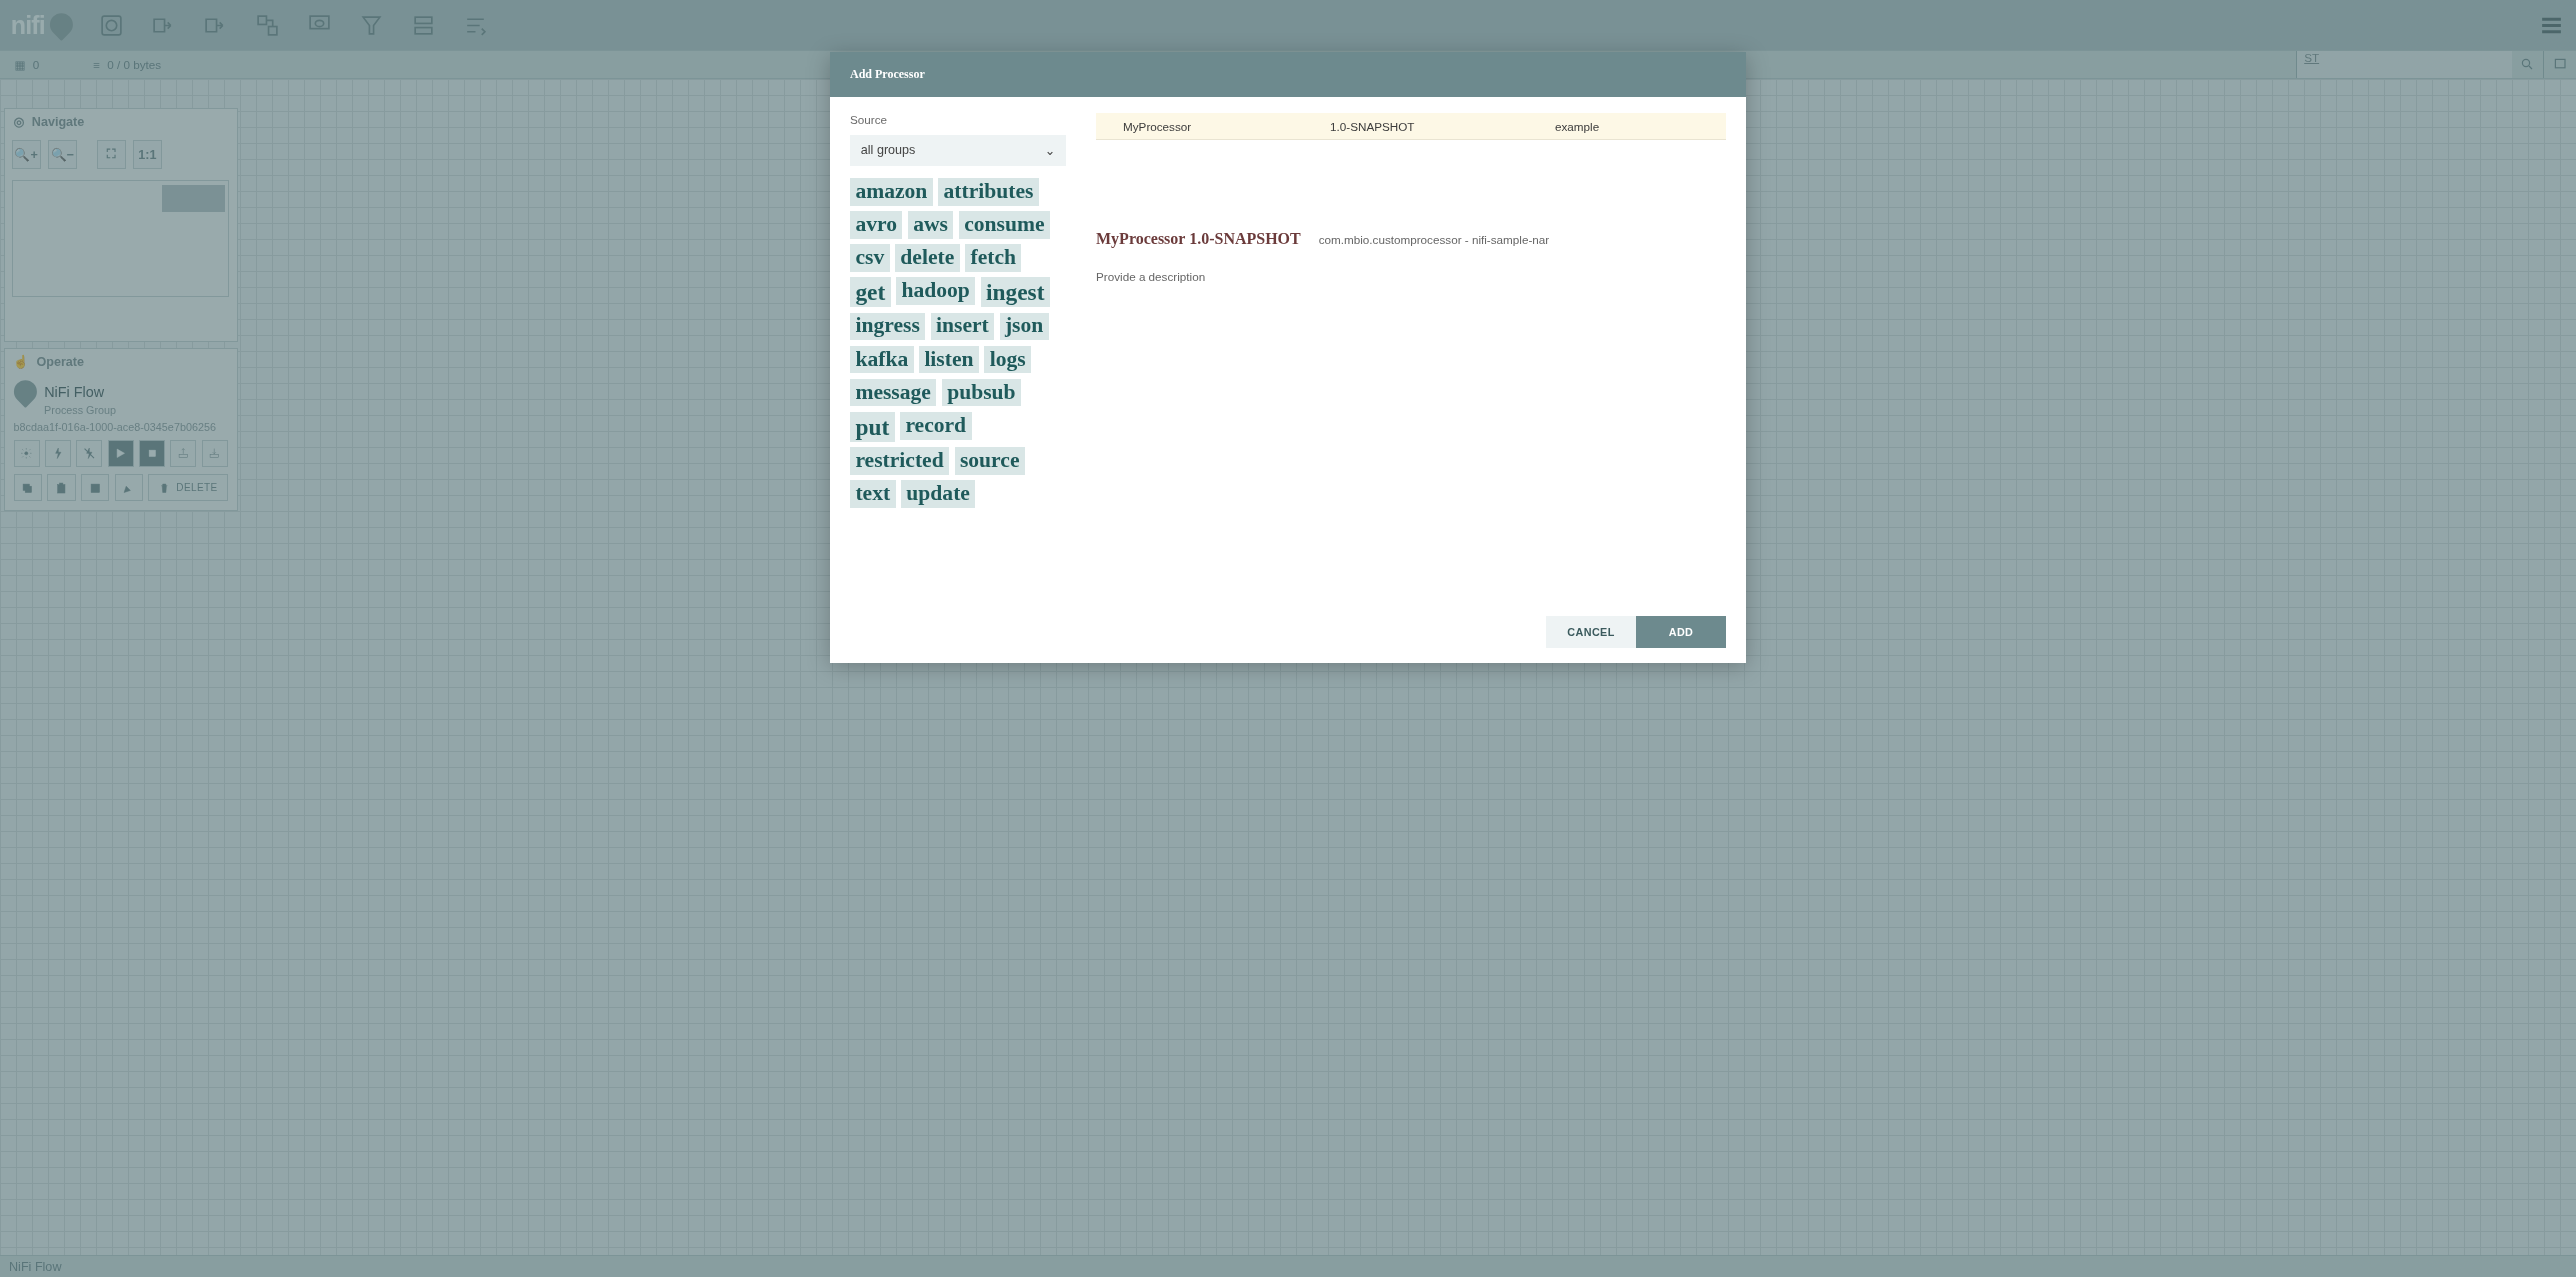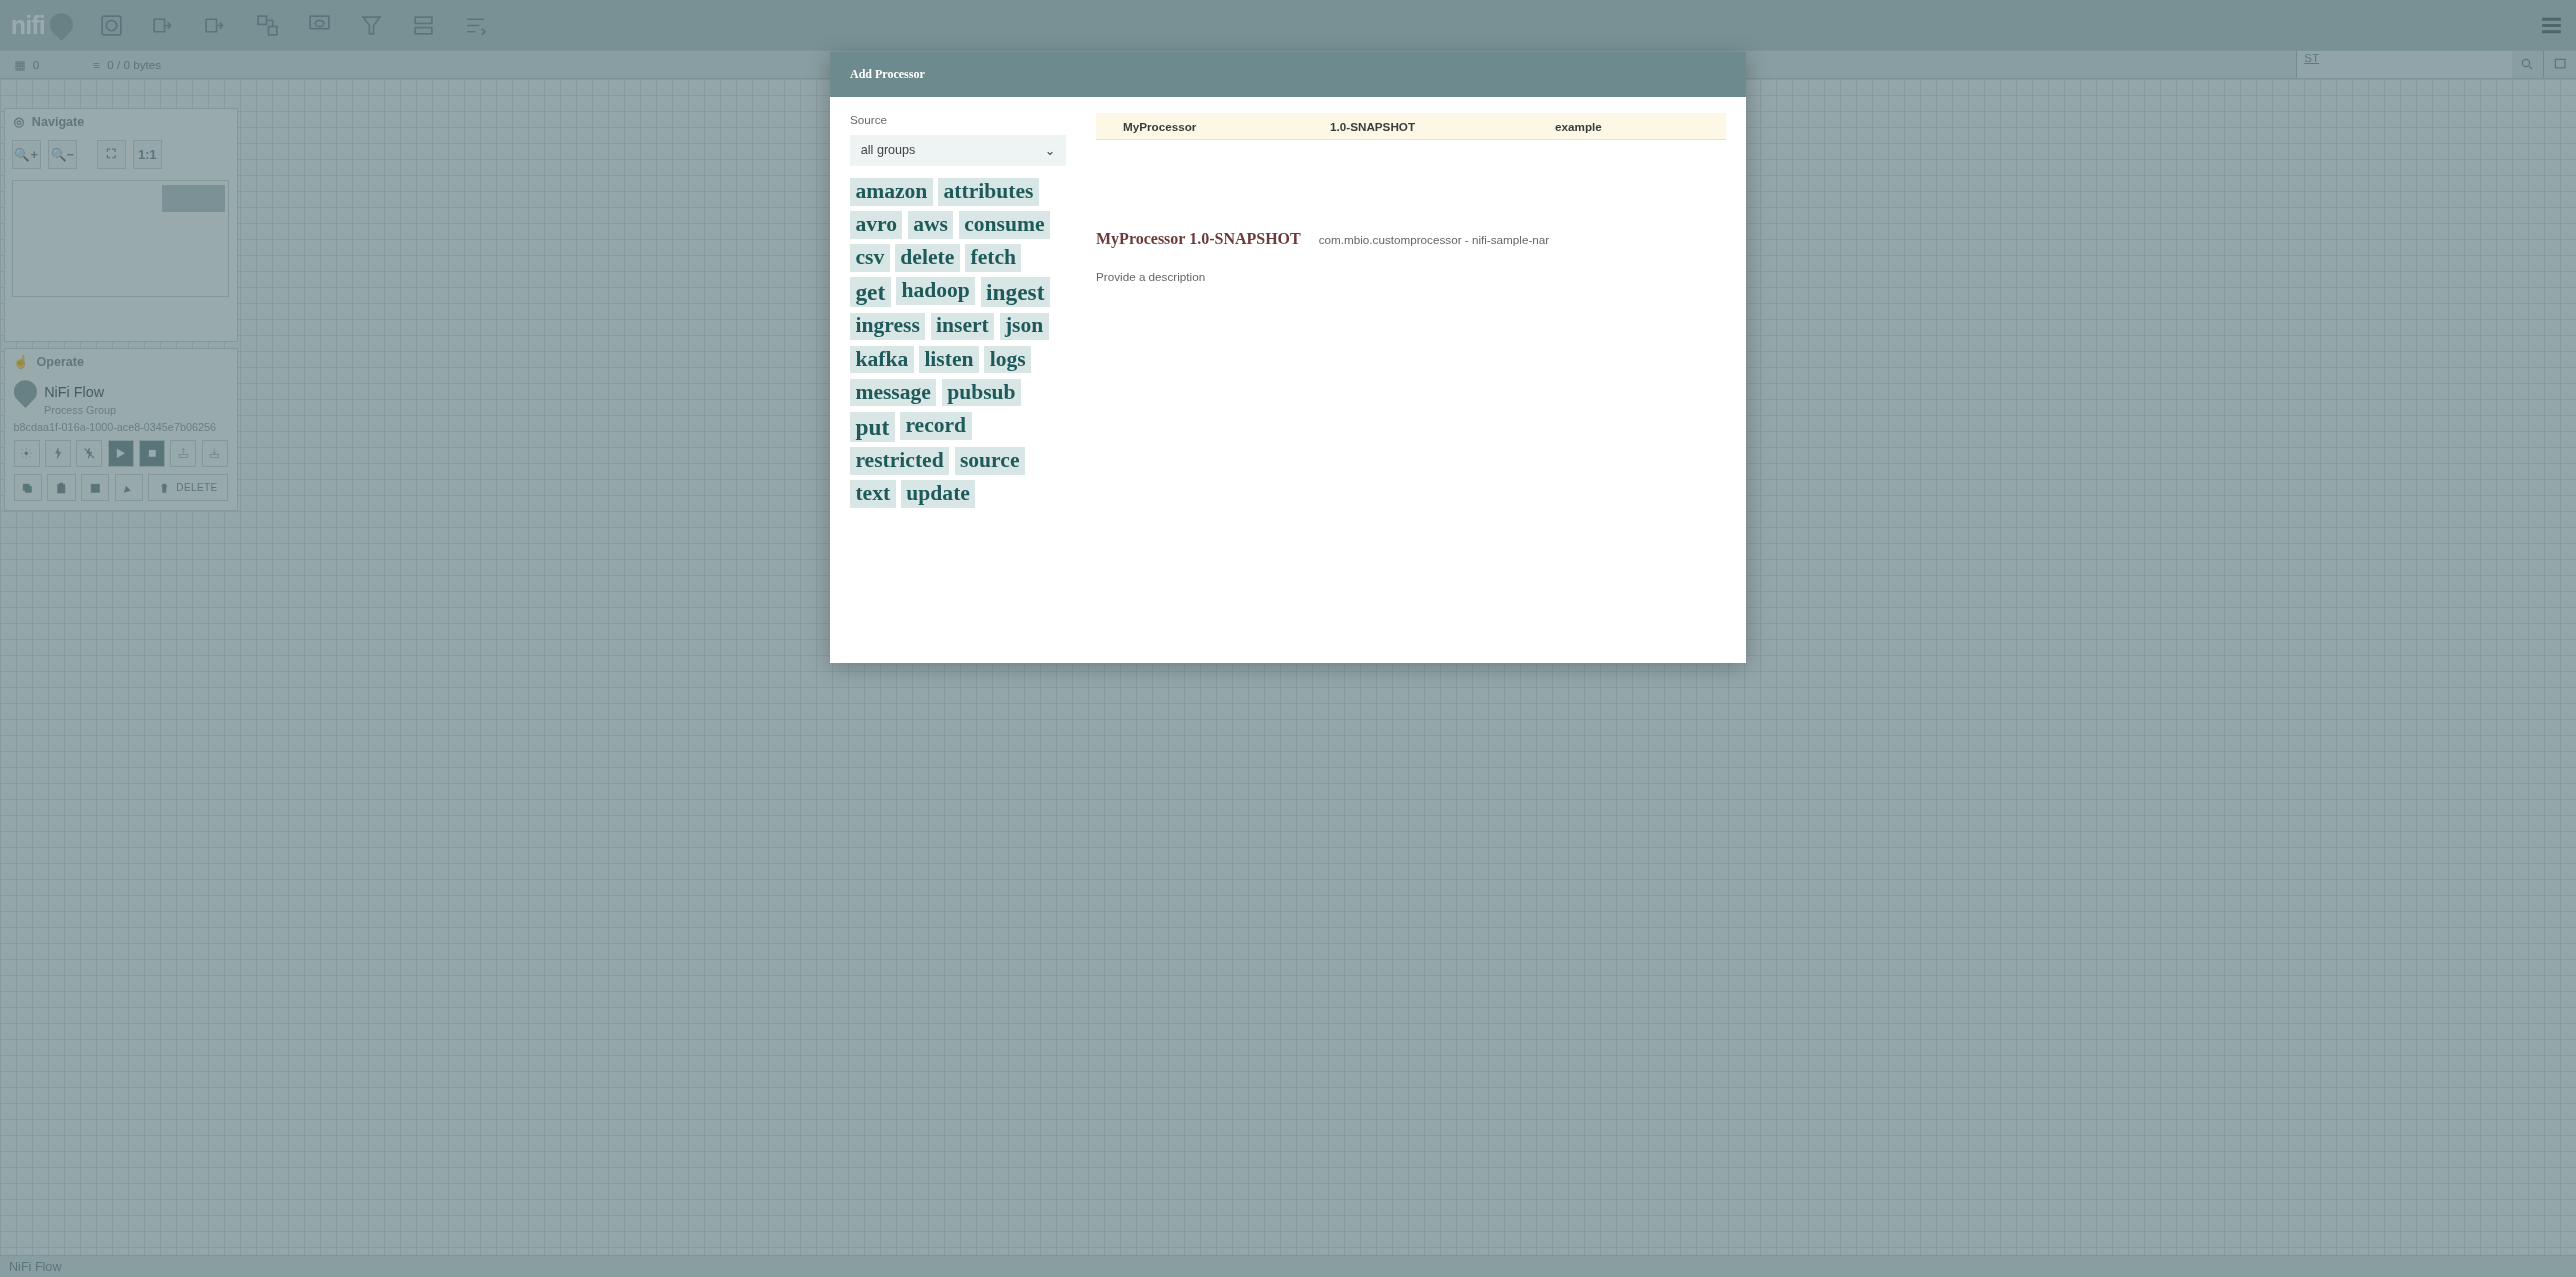--- a/index.html
+++ b/index.html
@@ -149,21 +149,21 @@
 .filter-input{
   width:198px;height:30.5px;border:1.8px solid #2f8a8c;padding:0 9px;
   font-size:12.6px;outline:none;color:#333;
 }
 .datagrid-header{
   display:flex;background:#6d8a8e;color:#fff;height:29px;align-items:center;font-size:11.7px;
 }
 .datagrid-header>div{padding:0 9px;}
 .datagrid-body{flex:0 0 auto;}
 .datagrid-row{display:flex;background:#fdf8e6;height:27px;align-items:center;font-size:11.7px;color:#3c3c3c;cursor:pointer;border-bottom:0.9px solid #e9e4d2;}
-.datagrid-row>div{padding:0 9px;overflow:hidden;text-overflow:ellipsis;white-space:nowrap;font-weight:bold;}
+.datagrid-row>div{padding:0 9px;overflow:hidden;text-overflow:ellipsis;white-space:nowrap;}
 .col-type{flex:0 0 225px;}
 .col-type-cell{padding-left:27px !important;}
 .col-ver{flex:0 0 225px;}
 .col-tags{flex:1 0 180px;}
 .sort-ind{font-size:8px;margin-left:3.6px;}
 .details{flex:1;padding-top:90px;}
 .details-title{color:#6b3b3b;font-family:Georgia,serif;font-size:16px;font-weight:700;}
 .details-nar{color:#666;font-size:11.7px;margin-left:14.4px;}
 .details-desc{color:#666;font-size:11.7px;margin-top:21.6px;}
 .dialog-footer{height:47px;display:flex;align-items:center;justify-content:flex-end;gap:0;padding:0 20px 14.4px 0;}
@@ -415,15 +415,19 @@
               <div class="col-tags">example</div>
             </div>
           </div>
         <div class="details">
           <span class="details-title">MyProcessor 1.0-SNAPSHOT</span>
           <span class="details-nar">com.mbio.customprocessor - nifi-sample-nar</span>
           <div class="details-desc">Provide a description</div>
         </div>
       </div>
     </div>
+    <div class="dialog-footer">
+      <div class="btn btn-cancel">CANCEL</div>
+      <div class="btn btn-add">ADD</div>
+    </div>
   </div>
 </div>
 
 
 </body></html>

